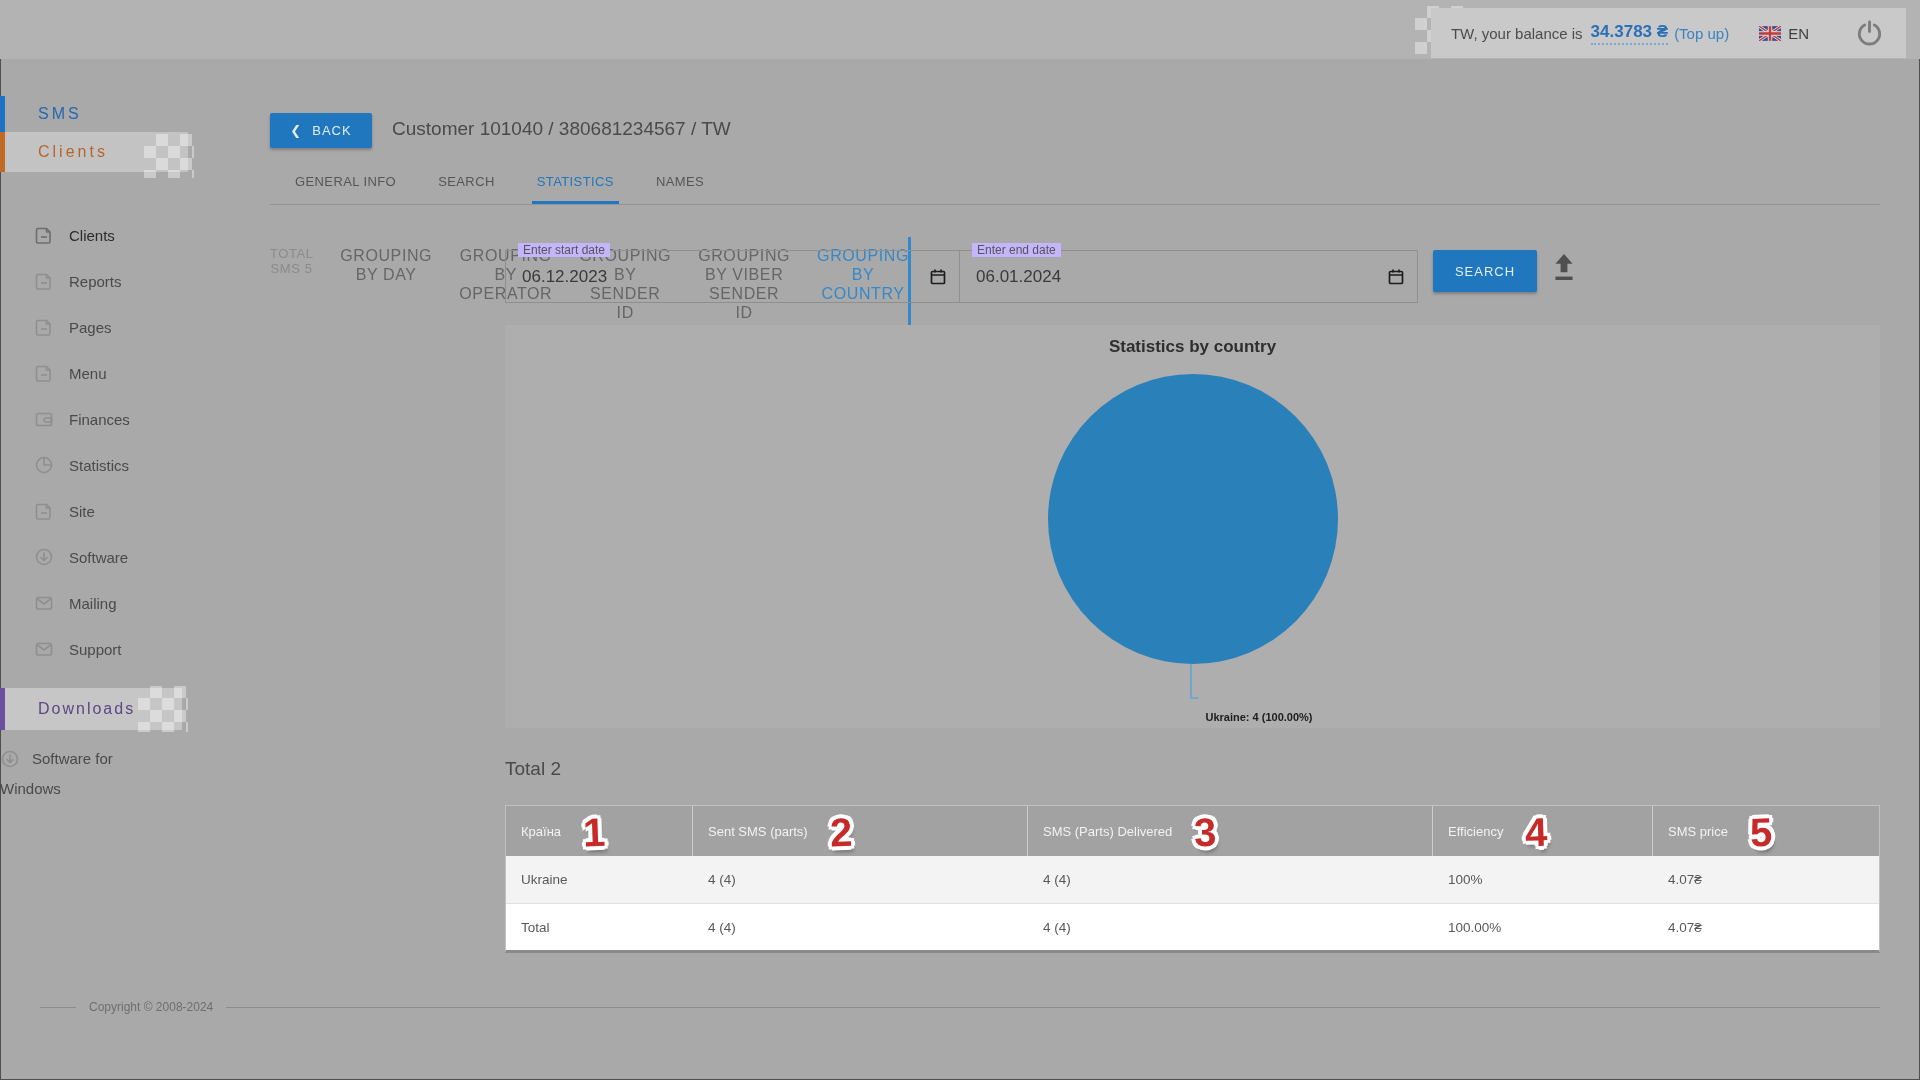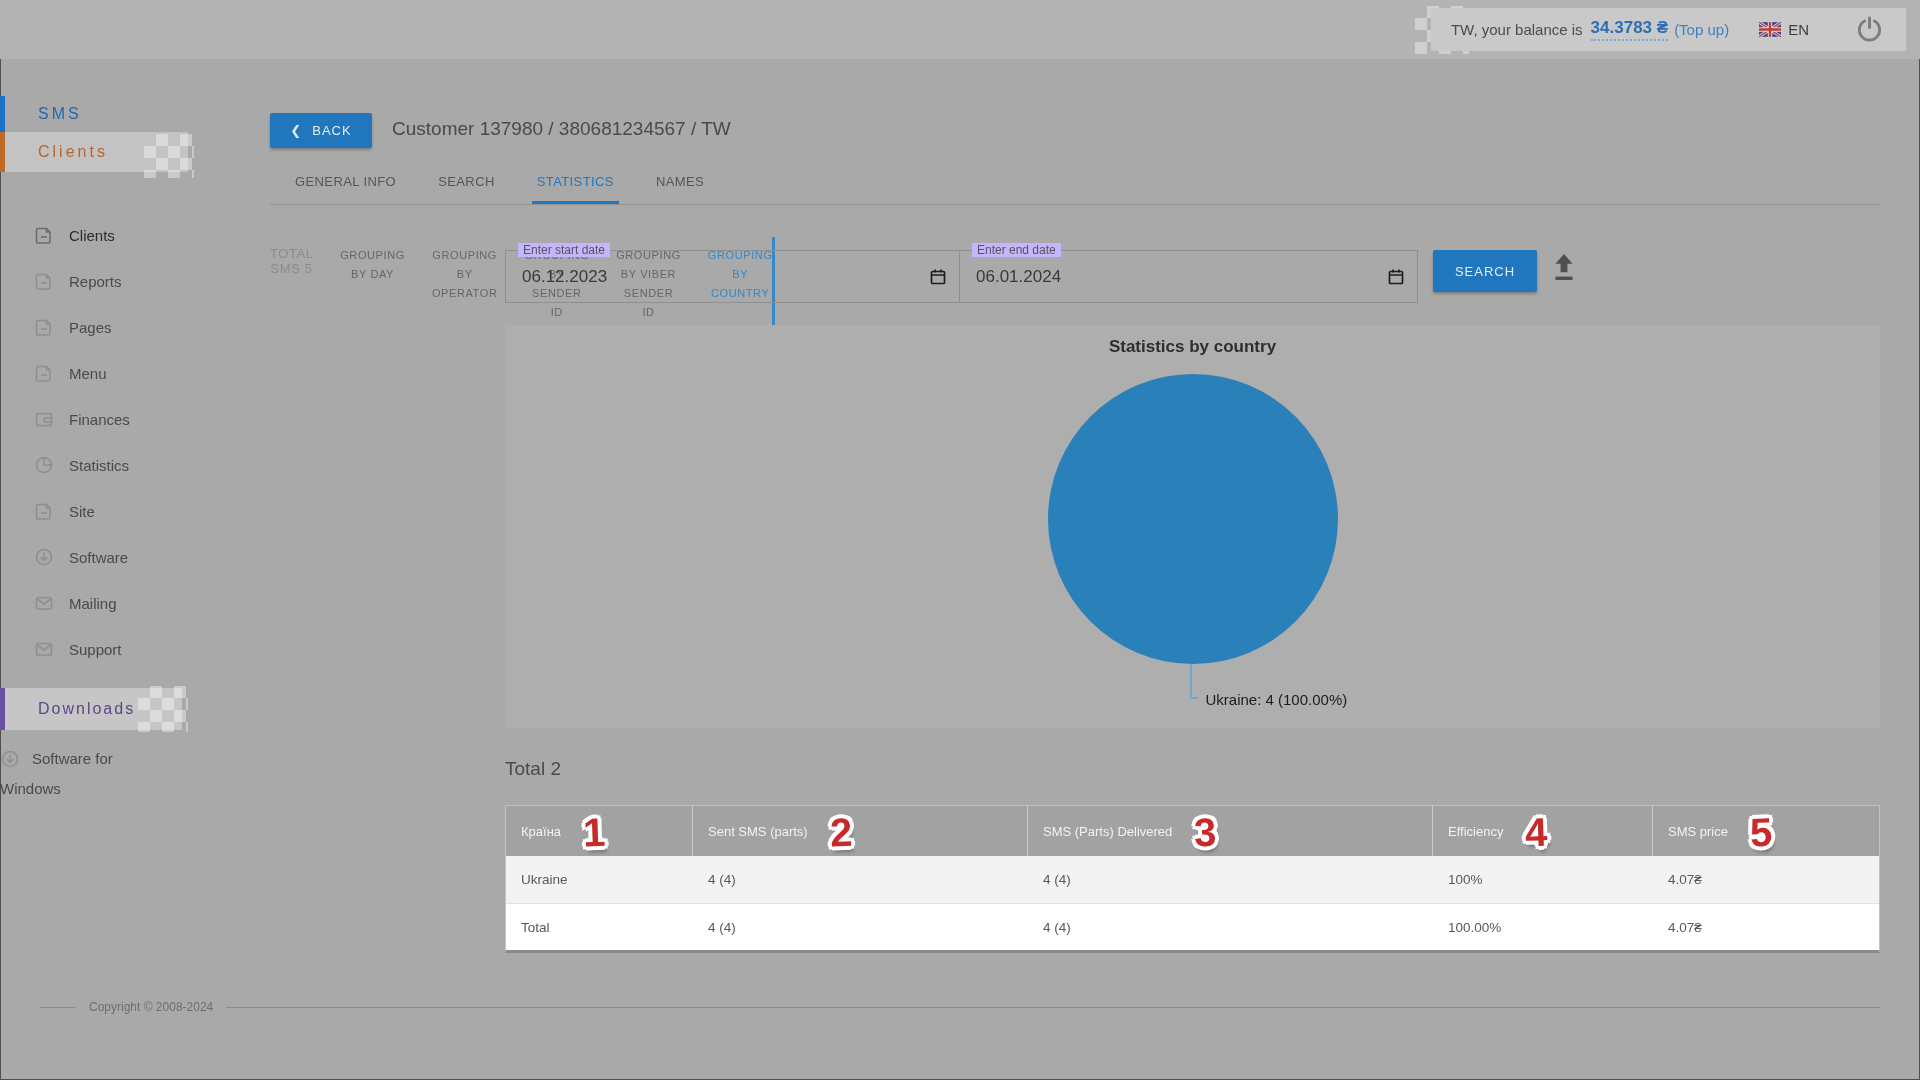--- a/index.html
+++ b/index.html
@@ -1,21 +1,21 @@
 <!DOCTYPE html>
 <html><head>
 <meta charset="utf-8">
 <style>
   html,body{margin:0;padding:0;background:#8f8f8f;}
   *{box-sizing:border-box;font-family:"Liberation Sans","DejaVu Sans",sans-serif;}
   .page{position:relative;width:1920px;height:1080px;background:#a9a9a9;overflow:hidden;
         box-shadow:inset 0 0 0 1px #4f4f4f;}
   
   .topbar{position:absolute;left:0;top:0;width:1920px;height:59px;background:#b3b3b3;}
-  .balance-box{position:absolute;right:14px;top:8px;height:43px;background:#c9c9c9;
+  .balance-box{position:absolute;right:14px;top:8px;height:50px;background:#c9c9c9;
         display:flex;align-items:center;padding:0 22px 0 20px;}
   .balance-prefix{font-size:15px;color:#4c4c4c;margin-right:8px;}
   .balance-amount{font-size:17px;font-weight:bold;color:#2c6fb7;border-bottom:2px dotted #7ba7d4;
         padding-bottom:1px;margin-right:6px;cursor:pointer;}
   .topup{font-size:15px;color:#3b82c4;cursor:pointer;}
   .lang{display:flex;align-items:center;gap:7px;margin-left:30px;font-size:15px;color:#3f3f3f;cursor:pointer;}
   .power{margin-left:46px;cursor:pointer;display:flex;align-items:center;}
   .checker{position:absolute;background-image:conic-gradient(rgba(255,255,255,.38) 0 25%,transparent 0 50%,rgba(255,255,255,.38) 0 75%,transparent 0);background-size:24px 24px;}
   
   .side-section{position:absolute;left:0;display:flex;align-items:center;padding-left:38px;
@@ -45,21 +45,21 @@
   
   .tabs{position:absolute;left:270px;top:174px;width:1610px;display:flex;gap:42px;
         padding:0 0 15px 25px;border-bottom:1px solid rgba(105,105,105,.35);}
   .tab{font-size:13px;letter-spacing:.4px;color:#565656;cursor:pointer;position:relative;font-weight:500;}
   .tab.active{color:#2176bf;}
   .tab.active::after{content:"";position:absolute;left:-5px;right:-5px;bottom:-15px;height:3px;background:#2176bf;}
   
   .grouping{position:absolute;left:270px;top:246px;width:216px;display:flex;
         gap:27px;text-align:center;}
   .grp-total{font-size:13px;letter-spacing:.6px;color:#8b8b8b;}
-  .grp-item{font-size:11px;letter-spacing:.6px;color:#666;line-height:19px;cursor:pointer;width:100%;position:relative;}
+  .grp-item{font-size:16px;letter-spacing:.6px;color:#666;line-height:19px;cursor:pointer;width:100%;position:relative;}
   .grp-item.active{color:#3389cb;}
   .grp-item.active::after{content:"";position:absolute;right:-2px;top:-9px;bottom:-9px;width:3px;background:#3389cb;}
   
   .date-field{position:absolute;height:53px;border:1px solid #8f8f8f;}
   .date-field .flabel{position:absolute;top:-8px;left:12px;font-size:12px;color:#565656;
         background:#c4b5fd;padding:0 5px;}
   .date-field input{position:absolute;inset:0;border:none;background:transparent;outline:none;
         font-size:17px;color:#3a3a3a;padding:0 44px 0 16px;width:100%;height:100%;}
   .cal{position:absolute;right:12px;top:17px;color:#1e1e1e;}
   .f-start{left:505px;top:250px;width:455px;}
@@ -68,21 +68,21 @@
         border:none;border-radius:2px;color:#e3edf5;font-size:13px;letter-spacing:1px;cursor:pointer;
         box-shadow:0 2px 3px rgba(0,0,0,.25);}
   .export{position:absolute;left:1551px;top:253px;width:30px;height:34px;cursor:pointer;color:#4f4f4f;}
   
   .chart-box{position:absolute;left:505px;top:325px;width:1375px;height:403px;background:#aeaeae;}
   .chart-title{position:absolute;left:0;right:0;top:12px;text-align:center;font-size:17px;
         font-weight:bold;color:#2e2e2e;}
   .pie-wrap{position:absolute;left:50%;top:48px;transform:translateX(-50%);}
   .pie-connector{position:absolute;left:calc(50% - 3px);top:339px;width:8px;height:35px;
         border-left:2px solid #6fa8cc;border-bottom:2px solid #6fa8cc;}
-  .pie-label{position:absolute;left:calc(50% + 13px);top:366px;font-size:15px;font-weight:normal;color:#1d1d1d;}
+  .pie-label{position:absolute;left:calc(50% + 13px);top:386px;font-size:11px;font-weight:bold;color:#1d1d1d;}
   
   .total-line{position:absolute;left:505px;top:758px;font-size:19px;color:#4a4a4a;}
   .stats-table{position:absolute;left:505px;top:805px;width:1375px;background:#fff;
         border:1px solid #c2c2c2;border-bottom:3px solid #8a8a8a;}
   .t-row{display:grid;grid-template-columns:187px 335px 405px 220px 220px;}
   .t-head{background:#a2a2a2;height:50px;}
   .t-head .t-cell{color:#f2f2f2;font-size:13px;border-right:1px solid rgba(255,255,255,.45);
         display:flex;align-items:center;overflow:visible;}
   .t-head .t-cell:last-child{border-right:none;}
   .t-cell{padding-left:15px;display:flex;align-items:center;height:100%;}
@@ -255,21 +255,21 @@
           <path d="M10 6 v7"></path>
           <path d="M7 10.5 l3 3 3 -3"></path>
         </svg>
     </span><span>Software for Windows</span>
   </div>
 
   <button class="back-btn">
     <span class="back-chevron">❮</span>
     <span>BACK</span>
   </button>
-  <div class="page-title">Customer 137980 / 380681234567 / TW</div>
+  <div class="page-title">Customer 101040 / 380681234567 / TW</div>
 
   <div class="tabs">
     <span class="tab">GENERAL INFO</span>
     <span class="tab">SEARCH</span>
     <span class="tab active">STATISTICS</span>
     <span class="tab">NAMES</span>
   </div>
 
   <div class="grouping">
     <span class="grp-total">TOTAL SMS 5</span>

